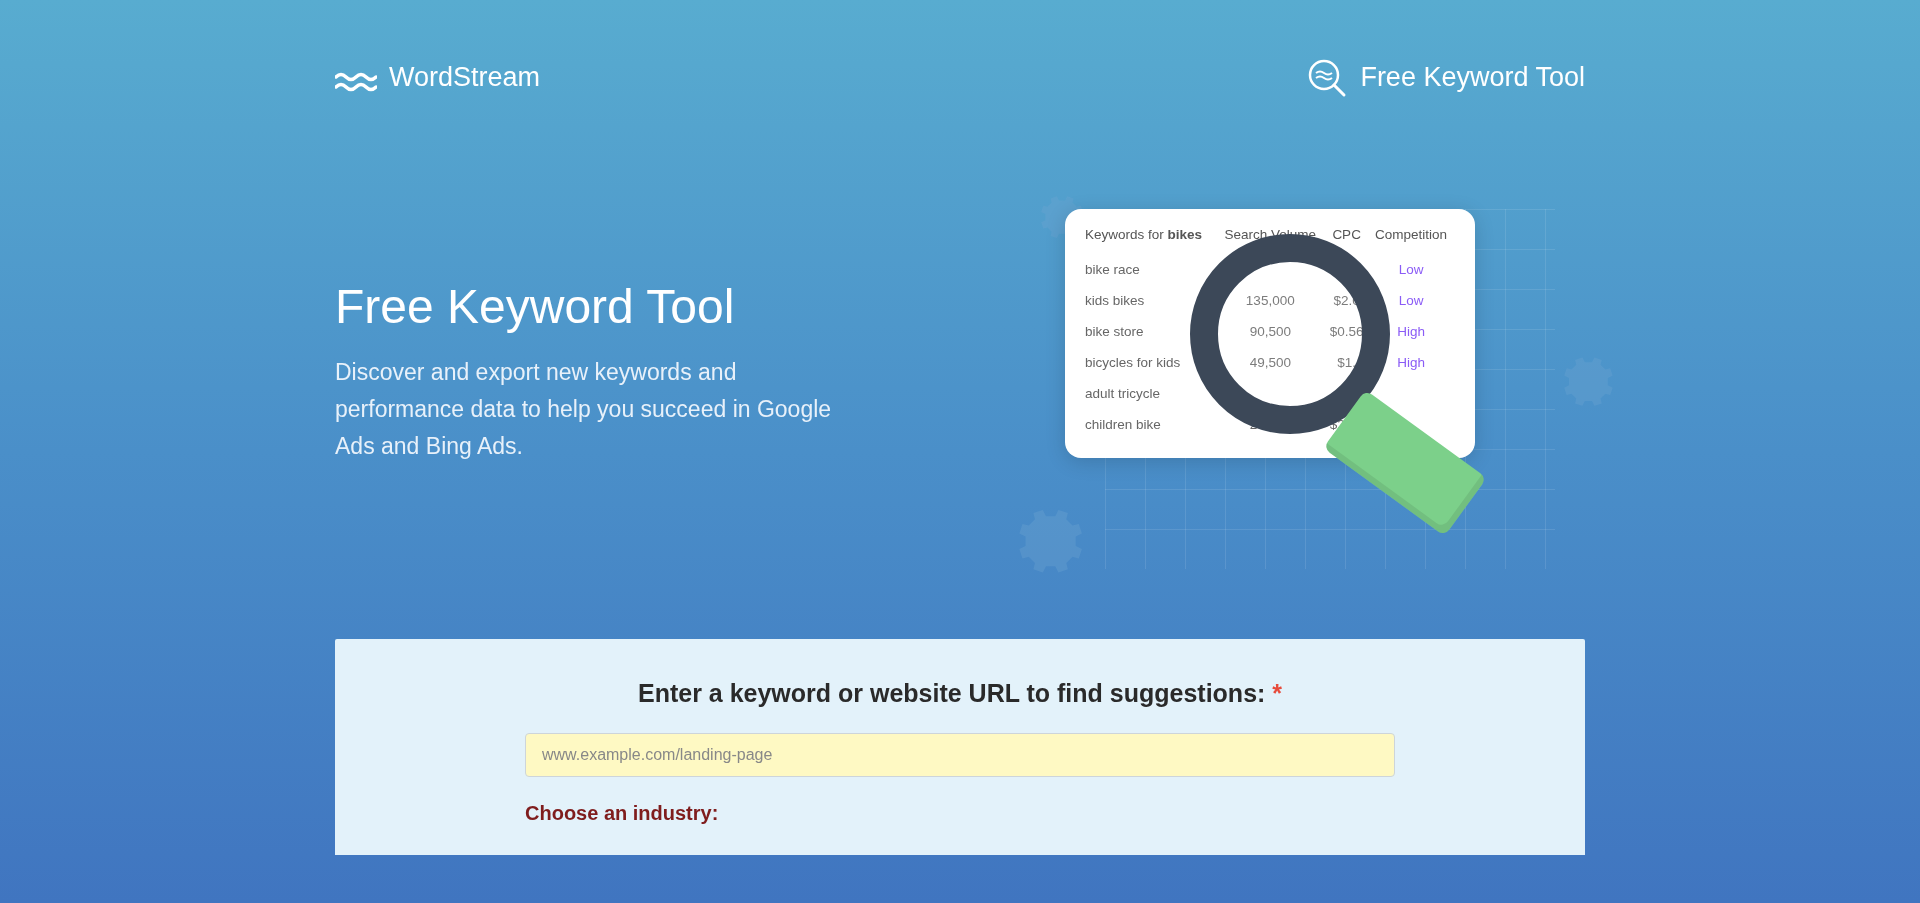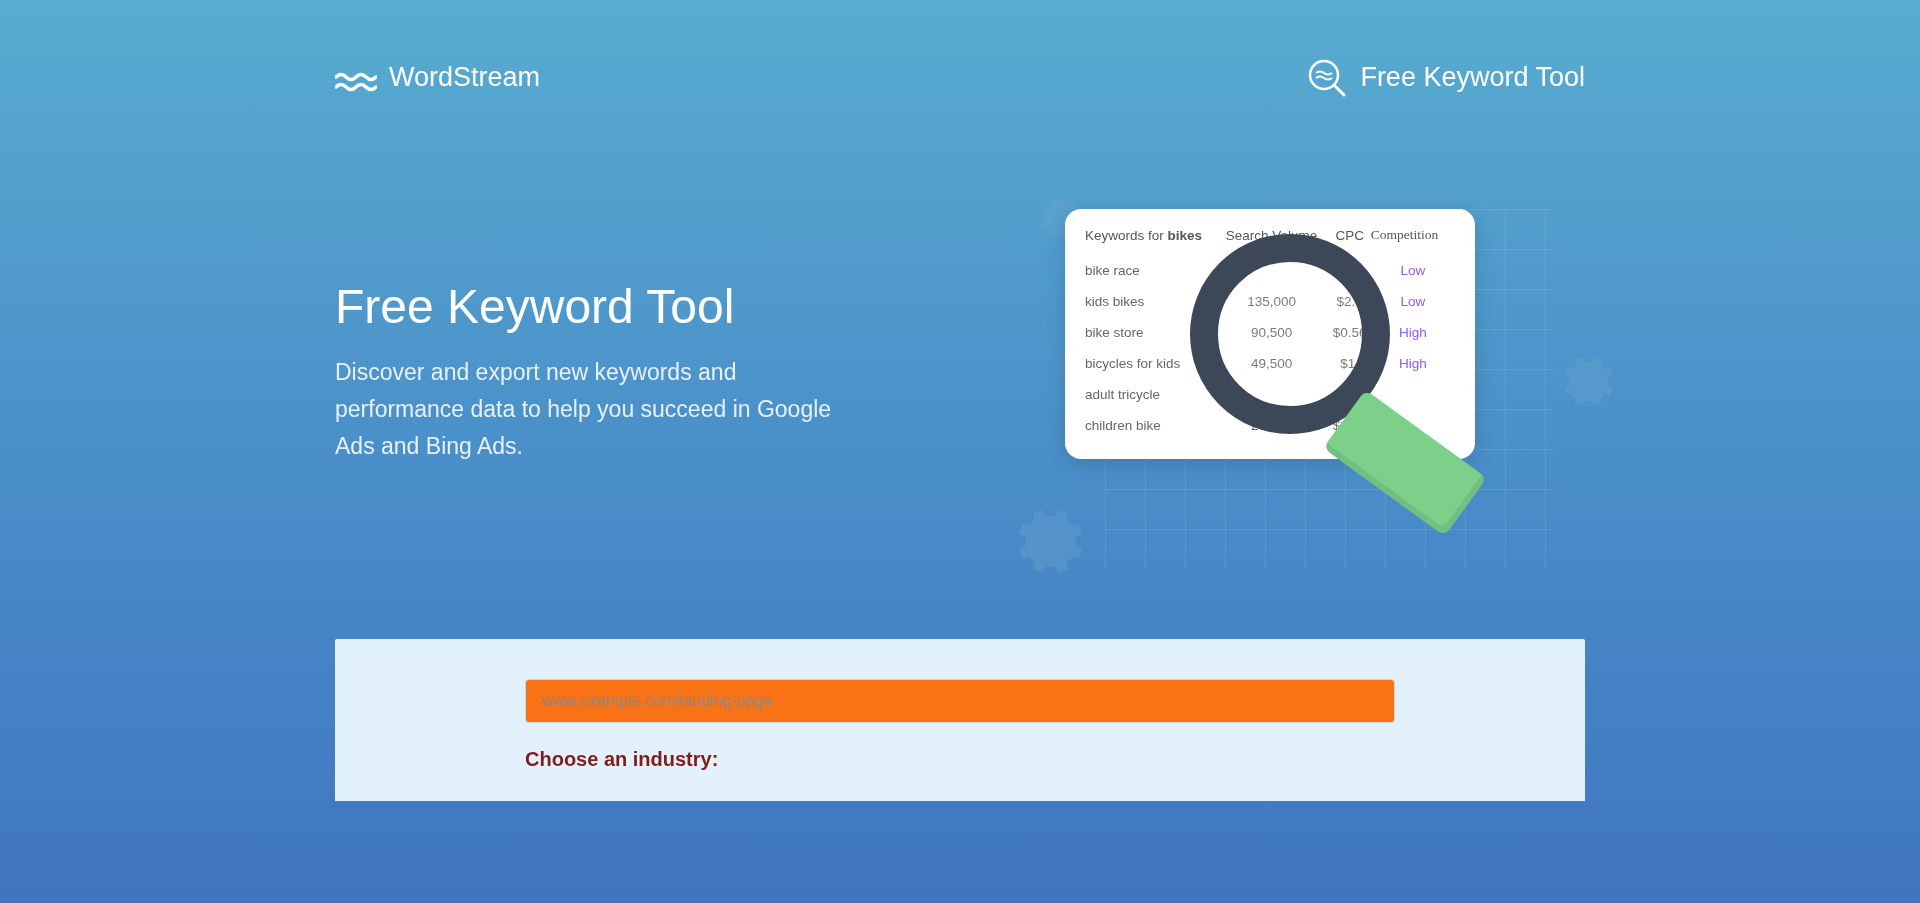--- a/index.html
+++ b/index.html
@@ -113,21 +113,21 @@
 }
 .table-card th {
   text-align: left;
   color: #555;
   font-weight: 500;
   padding-bottom: 12px;
 }
 .table-card th:nth-child(1) { width: 35%; }
 .table-card th:nth-child(2) { text-align: center; }
 .table-card th:nth-child(3) { text-align: center; }
-.table-card th:nth-child(4) { text-align: left; font-family: Liberation Serif, serif; }
+.table-card th:nth-child(4) { text-align: center; }
 .table-card td {
   padding: 8px 0;
   color: #666;
 }
 .table-card td:nth-child(2) { text-align: center; }
 .table-card td:nth-child(3) { text-align: center; }
 .table-card td:nth-child(4) { text-align: center; color: #8b5cf6; }
 .kw-strong { font-weight: 700; }
 .magnifier {
   position: absolute;
@@ -171,21 +171,21 @@
 .req-star { color: #e74c3c; }
 .form-input {
   display: block;
   width: 870px;
   max-width: 100%;
   margin: 0 auto 25px;
   padding: 12px 16px;
   font-size: 16px;
   border: 1px solid #cdd5da;
   border-radius: 4px;
-  background: #f97316;
+  background: #fef9c3;
   color: #444;
 }
 .form-input::placeholder { color: #888; }
 .form-labels {
   display: flex;
   justify-content: space-between;
   max-width: 870px;
   margin: 0 auto;
 }
 .form-sublabel {
@@ -288,18 +288,21 @@
       </div>
 
       <div class="magnifier">
         <div class="magnifier-ring"></div>
         <div class="magnifier-handle"></div>
       </div>
     </div>
   </section>
 
   <section class="form-panel">
+    <h2 class="form-title">
+      <span>Enter a keyword or website URL to find suggestions:</span> <span class="req-star">*</span>
+    </h2>
     <input type="text" class="form-input" placeholder="www.example.com/landing-page" style="">
     <div class="form-labels">
       <div class="form-sublabel">Choose an industry:</div>
     </div>
   </section>
 </div>
 
 </body></html>

